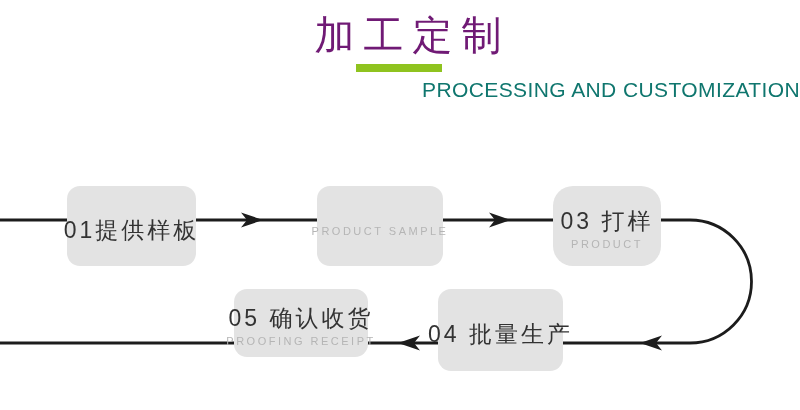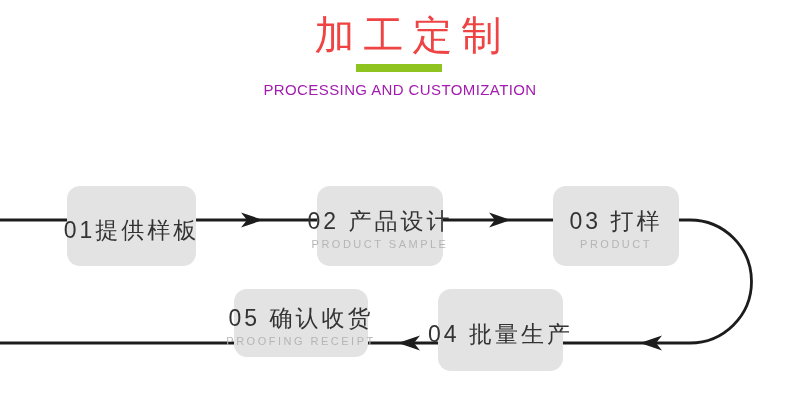--- a/index.html
+++ b/index.html
@@ -6,33 +6,33 @@
   html, body { width: 800px; height: 410px; background: #ffffff; overflow: hidden; }
   body { font-family: "Liberation Sans", "DejaVu Sans", sans-serif; position: relative; }
 
   .canvas { position: absolute; left: 0; top: 0; width: 800px; height: 410px; }
 
   
   .title {
     position: absolute; top: 12px; left: 0; width: 100%;
     text-align: center;
     font-size: 40px; line-height: 46px;
-    font-weight: 300; color: #ef4444;
+    font-weight: 300; color: #701a75;
     letter-spacing: 9px; padding-left: 25px;
   }
   .accent-bar {
     position: absolute; top: 64px; left: 50%;
     width: 86px; height: 8px; margin-left: -44px;
     background: #8fc31f;
   }
   .subtitle {
     position: absolute; top: 80px; left: 0; width: 100%;
-    text-align: center;
-    font-size: 15px; line-height: 20px;
-    font-weight: 400; color: #a21caf;
+    text-align: right;
+    font-size: 21px; line-height: 20px;
+    font-weight: 400; color: #0f766e;
     letter-spacing: 0.4px;
   }
 
   
   svg.flow-lines { position: absolute; left: 0; top: 0; pointer-events: none; }
 
   .step-box {
     position: absolute;
     background: #e3e3e3;
     border-radius: 13px;
@@ -47,21 +47,21 @@
     white-space: nowrap;
   }
   .step-sublabel {
     font-size: 11px; line-height: 13px;
     color: #b5b5b5; letter-spacing: 2.5px;
     margin-top: 4px; white-space: nowrap;
   }
 
   .box-1 { left: 67px;  top: 186px; width: 129px; height: 80px; }
   .box-2 { left: 317px; top: 186px; width: 126px; height: 80px; }
-  .box-3 { left: 553px; top: 186px; width: 126px; height: 80px; }
+  .box-3 { left: 553px; top: 186px; width: 108px; height: 80px; border-radius: 20px; }
   .box-4 { left: 438px; top: 289px; width: 125px; height: 82px; }
   .box-5 { left: 194px; top: 289px; width: 134px; height: 68px; margin-left: 40px; }
 </style>
 </head>
 <body>
 
 <div class="canvas">
 
   <div class="title">加工定制</div>
   <div class="accent-bar"></div>
@@ -73,21 +73,20 @@
     <polygon points="511,220 489,212.5 495,220 489,227.5" fill="#1c1c1c"></polygon>
     <polygon points="640,343 662,335.5 656,343 662,350.5" fill="#1c1c1c"></polygon>
     <polygon points="398,343 420,335.5 414,343 420,350.5" fill="#1c1c1c"></polygon>
   </svg>
 
   <div class="step-box box-1">
     <div class="step-label">01提供样板</div>
   </div>
 
   <div class="step-box box-2">
-    <div class="step-label">02 产品设计</div>
     <div class="step-sublabel">PRODUCT SAMPLE</div>
   </div>
 
   <div class="step-box box-3">
     <div class="step-label">03 打样</div>
     <div class="step-sublabel">PRODUCT</div>
   </div>
 
   <div class="step-box box-4">
     <div class="step-label">04 批量生产</div>

